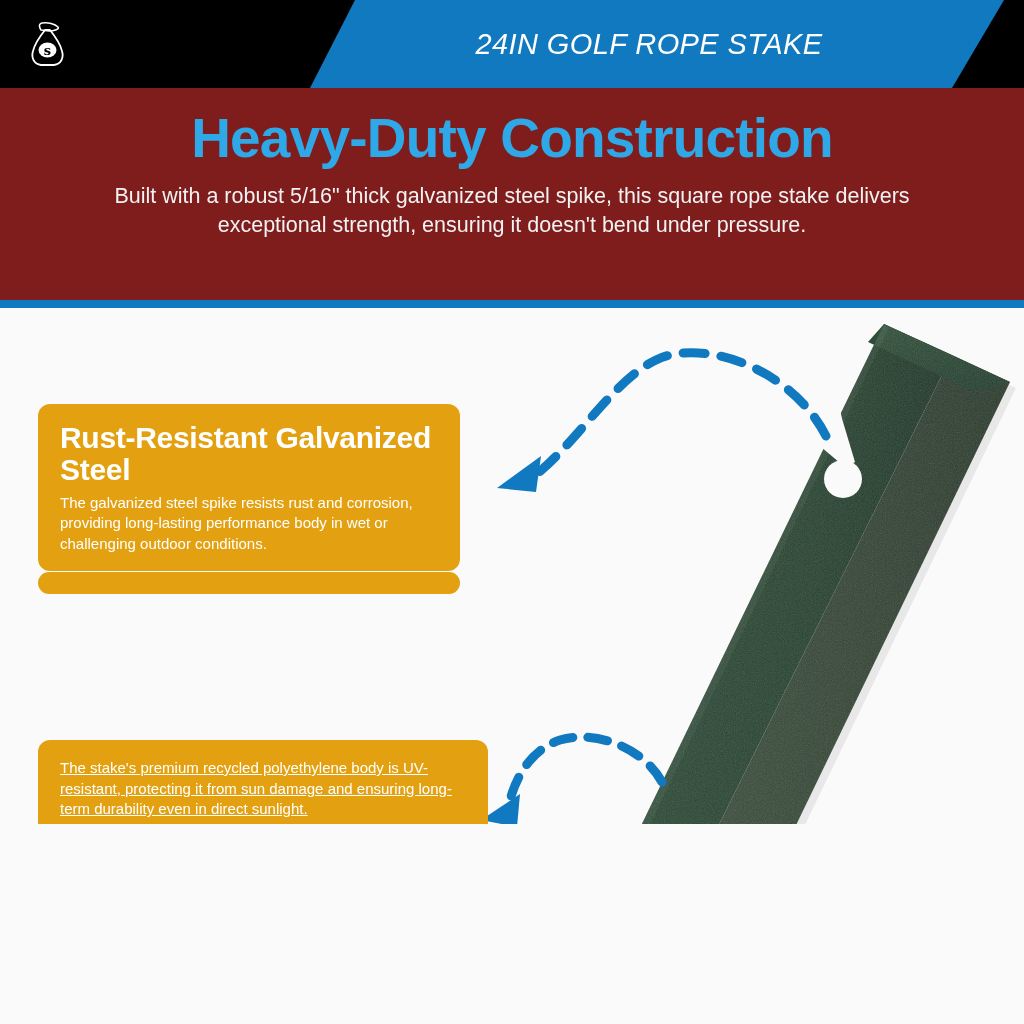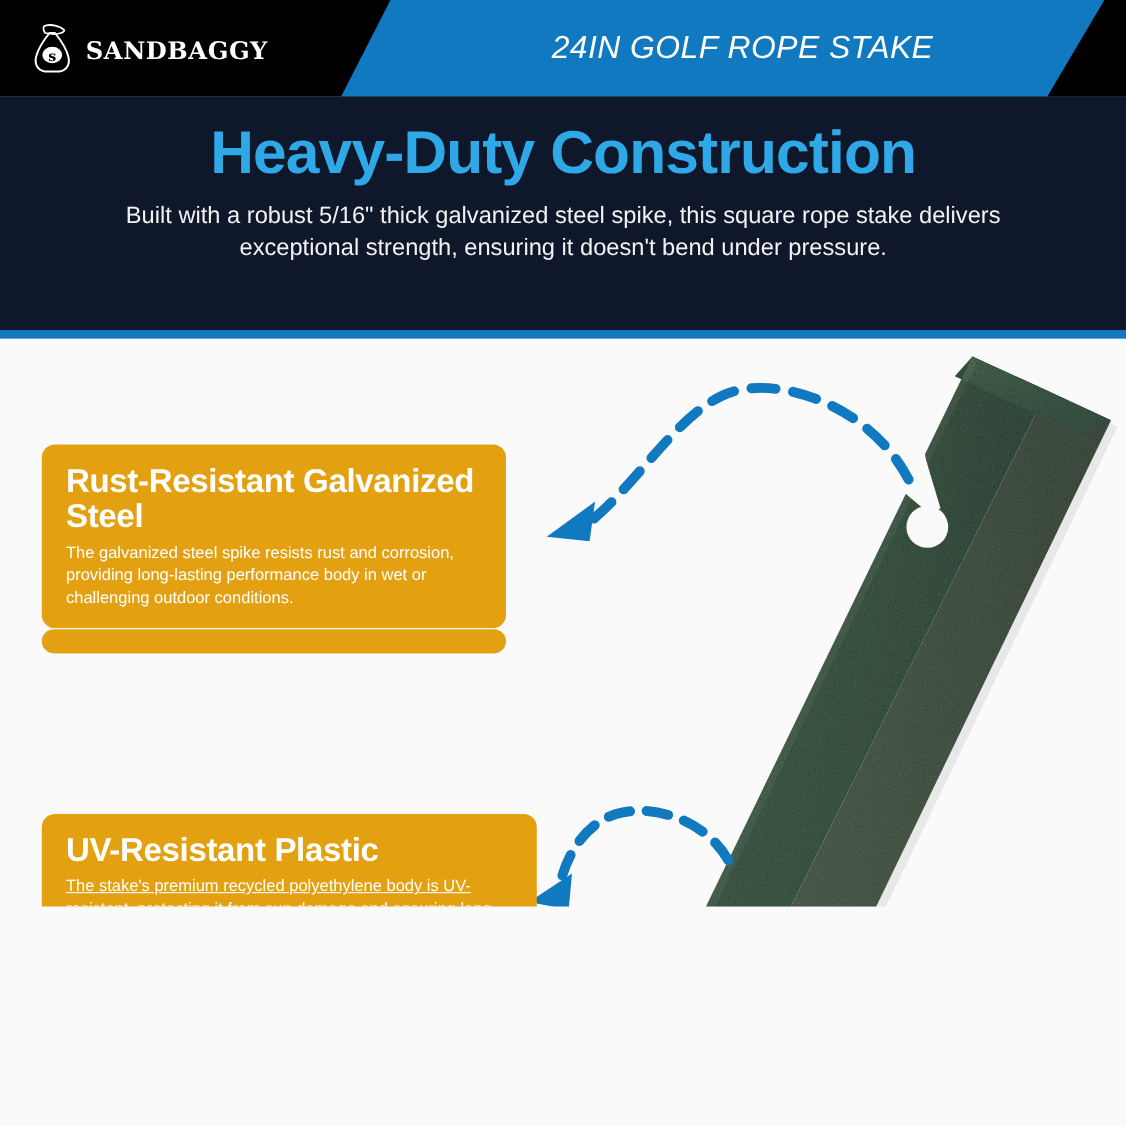--- a/index.html
+++ b/index.html
@@ -61,40 +61,40 @@
     font-weight: 700;
     font-size: 31px;
     letter-spacing: 0.5px;
     line-height: 1;
     white-space: nowrap;
     font-variant: small-caps;
     text-transform: lowercase;
   }
   .header-title {
     position: absolute;
-    left: 430px; top: 0;
+    left: 404px; top: 0;
     width: 490px; height: 88px;
     display: flex;
     align-items: center;
     justify-content: center;
     color: #ffffff;
     font-size: 29px;
     font-style: italic;
     font-weight: 400;
     letter-spacing: 0.4px;
     white-space: nowrap;
   }
 
   
   .banner {
     position: absolute;
     left: 0; top: 88px;
     width: 1024px;
     height: 212px;
-    background: #0f172a;
+    background: #7f1d1d;
     text-align: center;
     box-sizing: border-box;
     padding-top: 22px;
   }
   .banner-heading {
     color: #2fa8e8;
     font-size: 55px;
     font-weight: 700;
     line-height: 1.05;
     letter-spacing: -0.8px;
@@ -187,21 +187,20 @@
     <div class="header-blue"></div>
     <div class="header-black-wedge"></div>
 
     <div class="logo-wrap">
       <svg class="logo-mark" viewBox="0 0 40 46">
         <path d="M13 9 C13 9, 9 3, 14 2 C20 1, 27 3, 30 6 C32 8, 26 10, 21 10 Z" fill="none" stroke="#ffffff" stroke-width="1.6" stroke-linejoin="round"></path>
         <path d="M17 9 C13 14, 7 22, 5 30 C3 37, 6 43, 13 44 L26 44 C33 43, 36 37, 34 30 C32 22, 26 14, 22 9 Z" fill="none" stroke="#ffffff" stroke-width="1.8" stroke-linejoin="round"></path>
         <ellipse cx="19.5" cy="29" rx="9" ry="7.5" fill="#ffffff"></ellipse>
         <text x="19.5" y="34" font-family="DejaVu Serif, serif" font-size="13" font-weight="700" fill="#000000" text-anchor="middle">s</text>
       </svg>
-      <span class="logo-text">sandbaggy</span>
     </div>
 
     <div class="header-title">24IN GOLF ROPE STAKE</div>
   </div>
 
   <div class="banner">
     <h1 class="banner-heading">Heavy-Duty Construction</h1>
     <p class="banner-sub">Built with a robust 5/16" thick galvanized steel spike, this square rope stake delivers exceptional strength, ensuring it doesn't bend under pressure.</p>
   </div>
   <div class="banner-rule"></div>
@@ -269,19 +268,18 @@
       </g>
     </svg>
 
     <div class="card card-1">
       <div class="card-title">Rust-Resistant Galvanized Steel</div>
       <div class="card-body">The galvanized steel spike resists rust and corrosion, providing long-lasting performance body in wet or challenging outdoor conditions.</div>
     </div>
     <div class="accent-bar accent-1"></div>
 
     <div class="card card-2">
-      <div class="card-title">UV-Resistant Plastic</div>
       <div class="card-body">The stake's premium recycled polyethylene body is UV-resistant, protecting it from sun damage and ensuring long-term durability even in direct sunlight.</div>
     </div>
     <div class="accent-bar accent-2"></div>
 
   </div>
 </div>
 
 </body></html>

